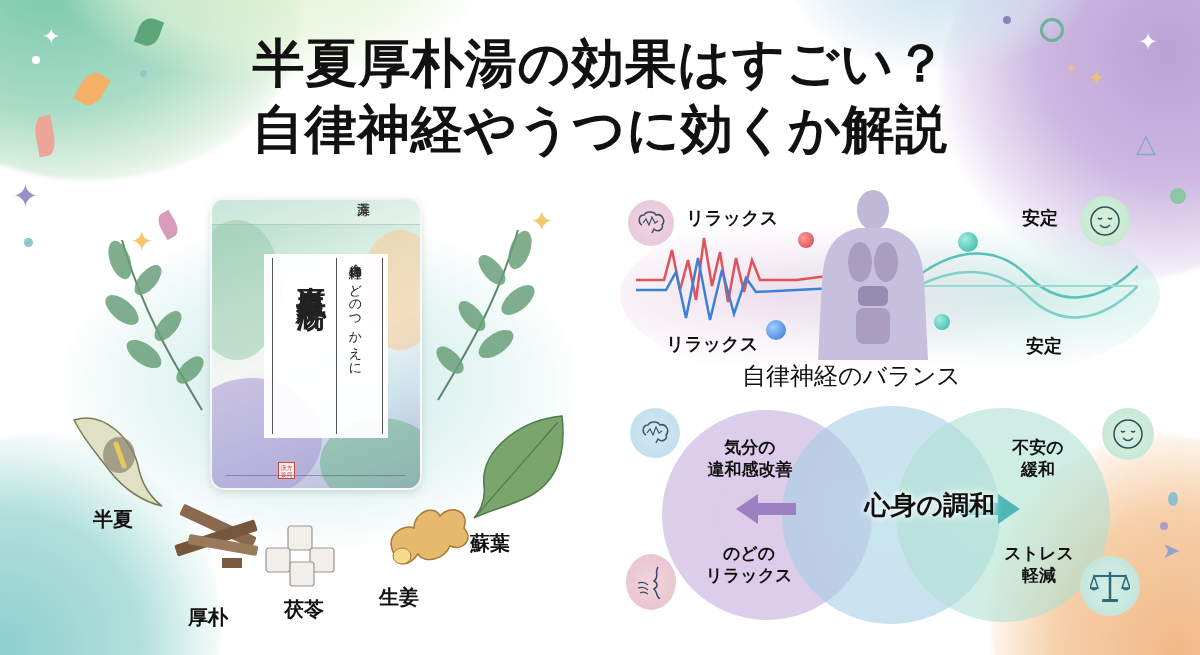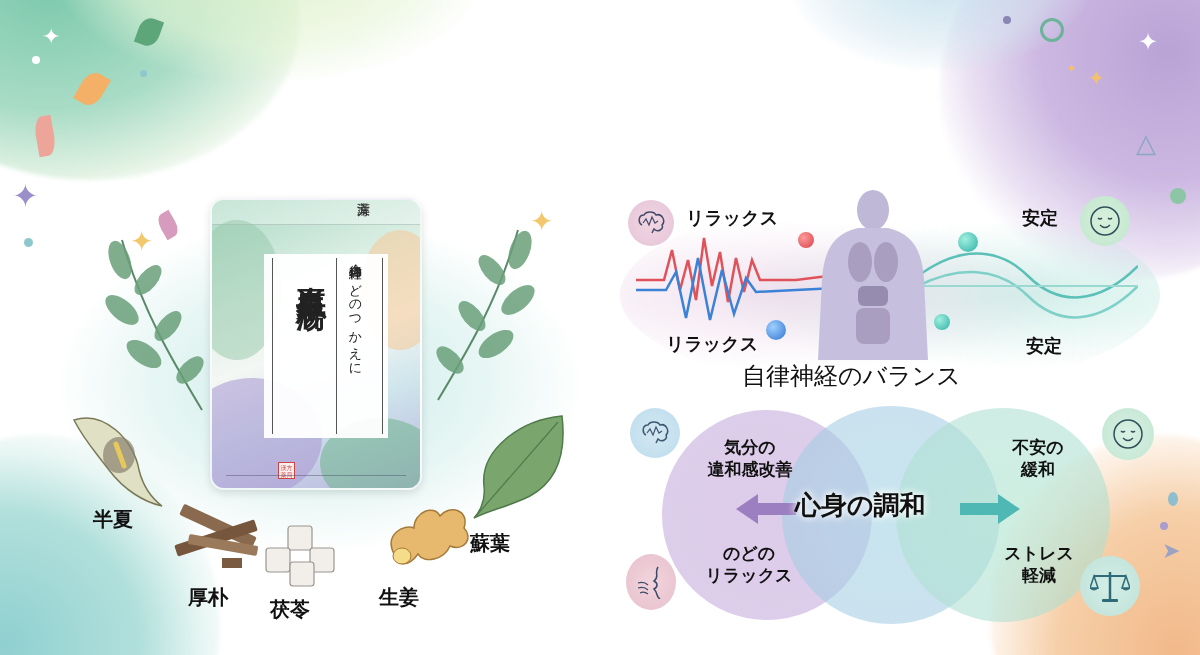--- a/index.html
+++ b/index.html
@@ -47,21 +47,21 @@
   .rt-label { position: absolute; font-size: 18px; font-weight: 700; color: #111; font-family: "DejaVu Sans", sans-serif; }
   .rt-title { position: absolute; left: 742px; top: 360px; font-size: 24px; color: #111; font-family: "DejaVu Sans", sans-serif; font-weight: 500; }
   .icon-circle { position: absolute; border-radius: 50%; display: flex; align-items: center; justify-content: center; }
 
   
   .venn { position: absolute; border-radius: 50%; }
   .venn-left { left: 662px; top: 410px; width: 210px; height: 210px; background: radial-gradient(circle at 50% 50%, rgba(215,195,230,0.85), rgba(205,185,225,0.7)); }
   .venn-mid { left: 782px; top: 406px; width: 218px; height: 218px; background: radial-gradient(circle at 50% 50%, rgba(170,215,230,0.65), rgba(160,200,225,0.55)); }
   .venn-right { left: 896px; top: 408px; width: 214px; height: 214px; background: radial-gradient(circle at 50% 50%, rgba(180,230,210,0.65), rgba(170,220,210,0.55)); }
   .venn-text { position: absolute; text-align: center; font-size: 17px; font-weight: 700; line-height: 22px; color: #111; font-family: "DejaVu Sans", sans-serif; }
-  .center-text { position: absolute; left: 795px; top: 488px; width: 200px; text-align: left; font-size: 26px; font-weight: 900; color: #111; font-family: "DejaVu Sans", sans-serif; text-shadow: 0 0 6px #fff, 0 0 10px #fff; }
+  .center-text { position: absolute; left: 795px; top: 488px; width: 200px; text-align: right; font-size: 26px; font-weight: 900; color: #111; font-family: "DejaVu Sans", sans-serif; text-shadow: 0 0 6px #fff, 0 0 10px #fff; }
 </style>
 </head>
 <body>
 
 <div class="bg-blob blob-tl"></div>
 <div class="bg-blob blob-tl2"></div>
 <div class="bg-blob blob-tr"></div>
 <div class="bg-blob blob-tr2"></div>
 <div class="bg-blob blob-bl"></div>
 <div class="bg-blob blob-br"></div>
@@ -82,20 +82,22 @@
 <div class="dot" style="left:32px;top:56px;width:8px;height:8px;background:#fff;"></div>
 <div class="dot" style="left:140px;top:70px;width:7px;height:7px;background:#8fc8cc;"></div>
 <div class="dot" style="left:24px;top:238px;width:9px;height:9px;background:#8fc8cc;"></div>
 <div class="dot" style="left:1040px;top:18px;width:24px;height:24px;border:3px solid #6db39a;background:transparent;"></div>
 <div class="dot" style="left:1003px;top:16px;width:8px;height:8px;background:#8a86b4;"></div>
 <div class="dot" style="left:1170px;top:188px;width:16px;height:16px;background:#8cc6a6;"></div>
 <div class="dot" style="left:1168px;top:492px;width:10px;height:14px;background:#8fbfcf;"></div>
 <div class="dot" style="left:1160px;top:522px;width:8px;height:8px;background:#a99ccf;"></div>
 
 <h1 class="title">
+  <span class="line">半夏厚朴湯の効果はすごい？</span>
+  <span class="line">自律神経やうつに効くか解説</span>
 </h1>
 
 <div class="left-glow"></div>
 
 <svg style="position:absolute;left:92px;top:230px;" width="130" height="190" viewBox="0 0 130 190">
   <path d="M110 180 C 80 130, 50 80, 30 10" stroke="#5a8a6a" stroke-width="2" fill="none"></path>
   <g fill="#6aa07a" opacity="0.85">
     <ellipse cx="28" cy="30" rx="10" ry="20" transform="rotate(-20 28 30)"></ellipse>
     <ellipse cx="56" cy="50" rx="9" ry="18" transform="rotate(40 56 50)"></ellipse>
     <ellipse cx="30" cy="80" rx="10" ry="20" transform="rotate(-50 30 80)"></ellipse>
@@ -155,22 +157,22 @@
 <svg class="herb" style="left:384px;top:494px;" width="90" height="80" viewBox="0 0 90 80">
   <path d="M10 60 C 0 40, 20 30, 30 34 C 30 18, 50 10, 56 22 C 66 10, 86 16, 80 34 C 90 44, 80 58, 66 52 C 60 66, 40 70, 34 60 C 24 74, 12 72, 10 60 Z" fill="#e6b96e" stroke="#a67a3a" stroke-width="1.5"></path>
   <ellipse cx="18" cy="62" rx="9" ry="8" fill="#f4dc8a" stroke="#a67a3a" stroke-width="1"></ellipse>
 </svg>
 <svg class="herb" style="left:470px;top:410px;" width="100" height="110" viewBox="0 0 100 110">
   <path d="M92 6 C 50 10, 10 40, 14 76 C 16 92, 8 104, 4 108 C 20 100, 40 96, 60 86 C 90 70, 96 40, 92 6 Z" fill="#7aa66e" stroke="#4f7a4a" stroke-width="1.5"></path>
   <path d="M6 106 L 88 12" stroke="#4f7a4a" stroke-width="1.2"></path>
 </svg>
 
 <div class="herb-label" style="left:93px;top:506px;">半夏</div>
-<div class="herb-label" style="left:188px;top:584px;">厚朴</div>
-<div class="herb-label" style="left:270px;top:596px;">茯苓</div>
+<div class="herb-label" style="left:188px;top:604px;">厚朴</div>
+<div class="herb-label" style="left:284px;top:596px;">茯苓</div>
 <div class="herb-label" style="left:379px;top:584px;">生姜</div>
 <div class="herb-label" style="left:470px;top:530px;">蘇葉</div>
 
 <div class="ans-glow"></div>
 
 <svg style="position:absolute;left:636px;top:230px;" width="200" height="110" viewBox="0 0 200 110">
   <polyline points="0,50 28,50 36,20 44,60 52,30 60,70 68,8 76,56 84,22 92,72 100,28 108,62 116,30 124,50 160,50 200,45" fill="none" stroke="#e0525a" stroke-width="2.5"></polyline>
   <polyline points="0,60 30,60 40,42 50,88 62,28 74,90 86,40 98,84 110,48 120,62 160,60 200,58" fill="none" stroke="#3b82d6" stroke-width="2.5"></polyline>
 </svg>
 <svg style="position:absolute;left:918px;top:236px;" width="220" height="100" viewBox="0 0 220 100">

